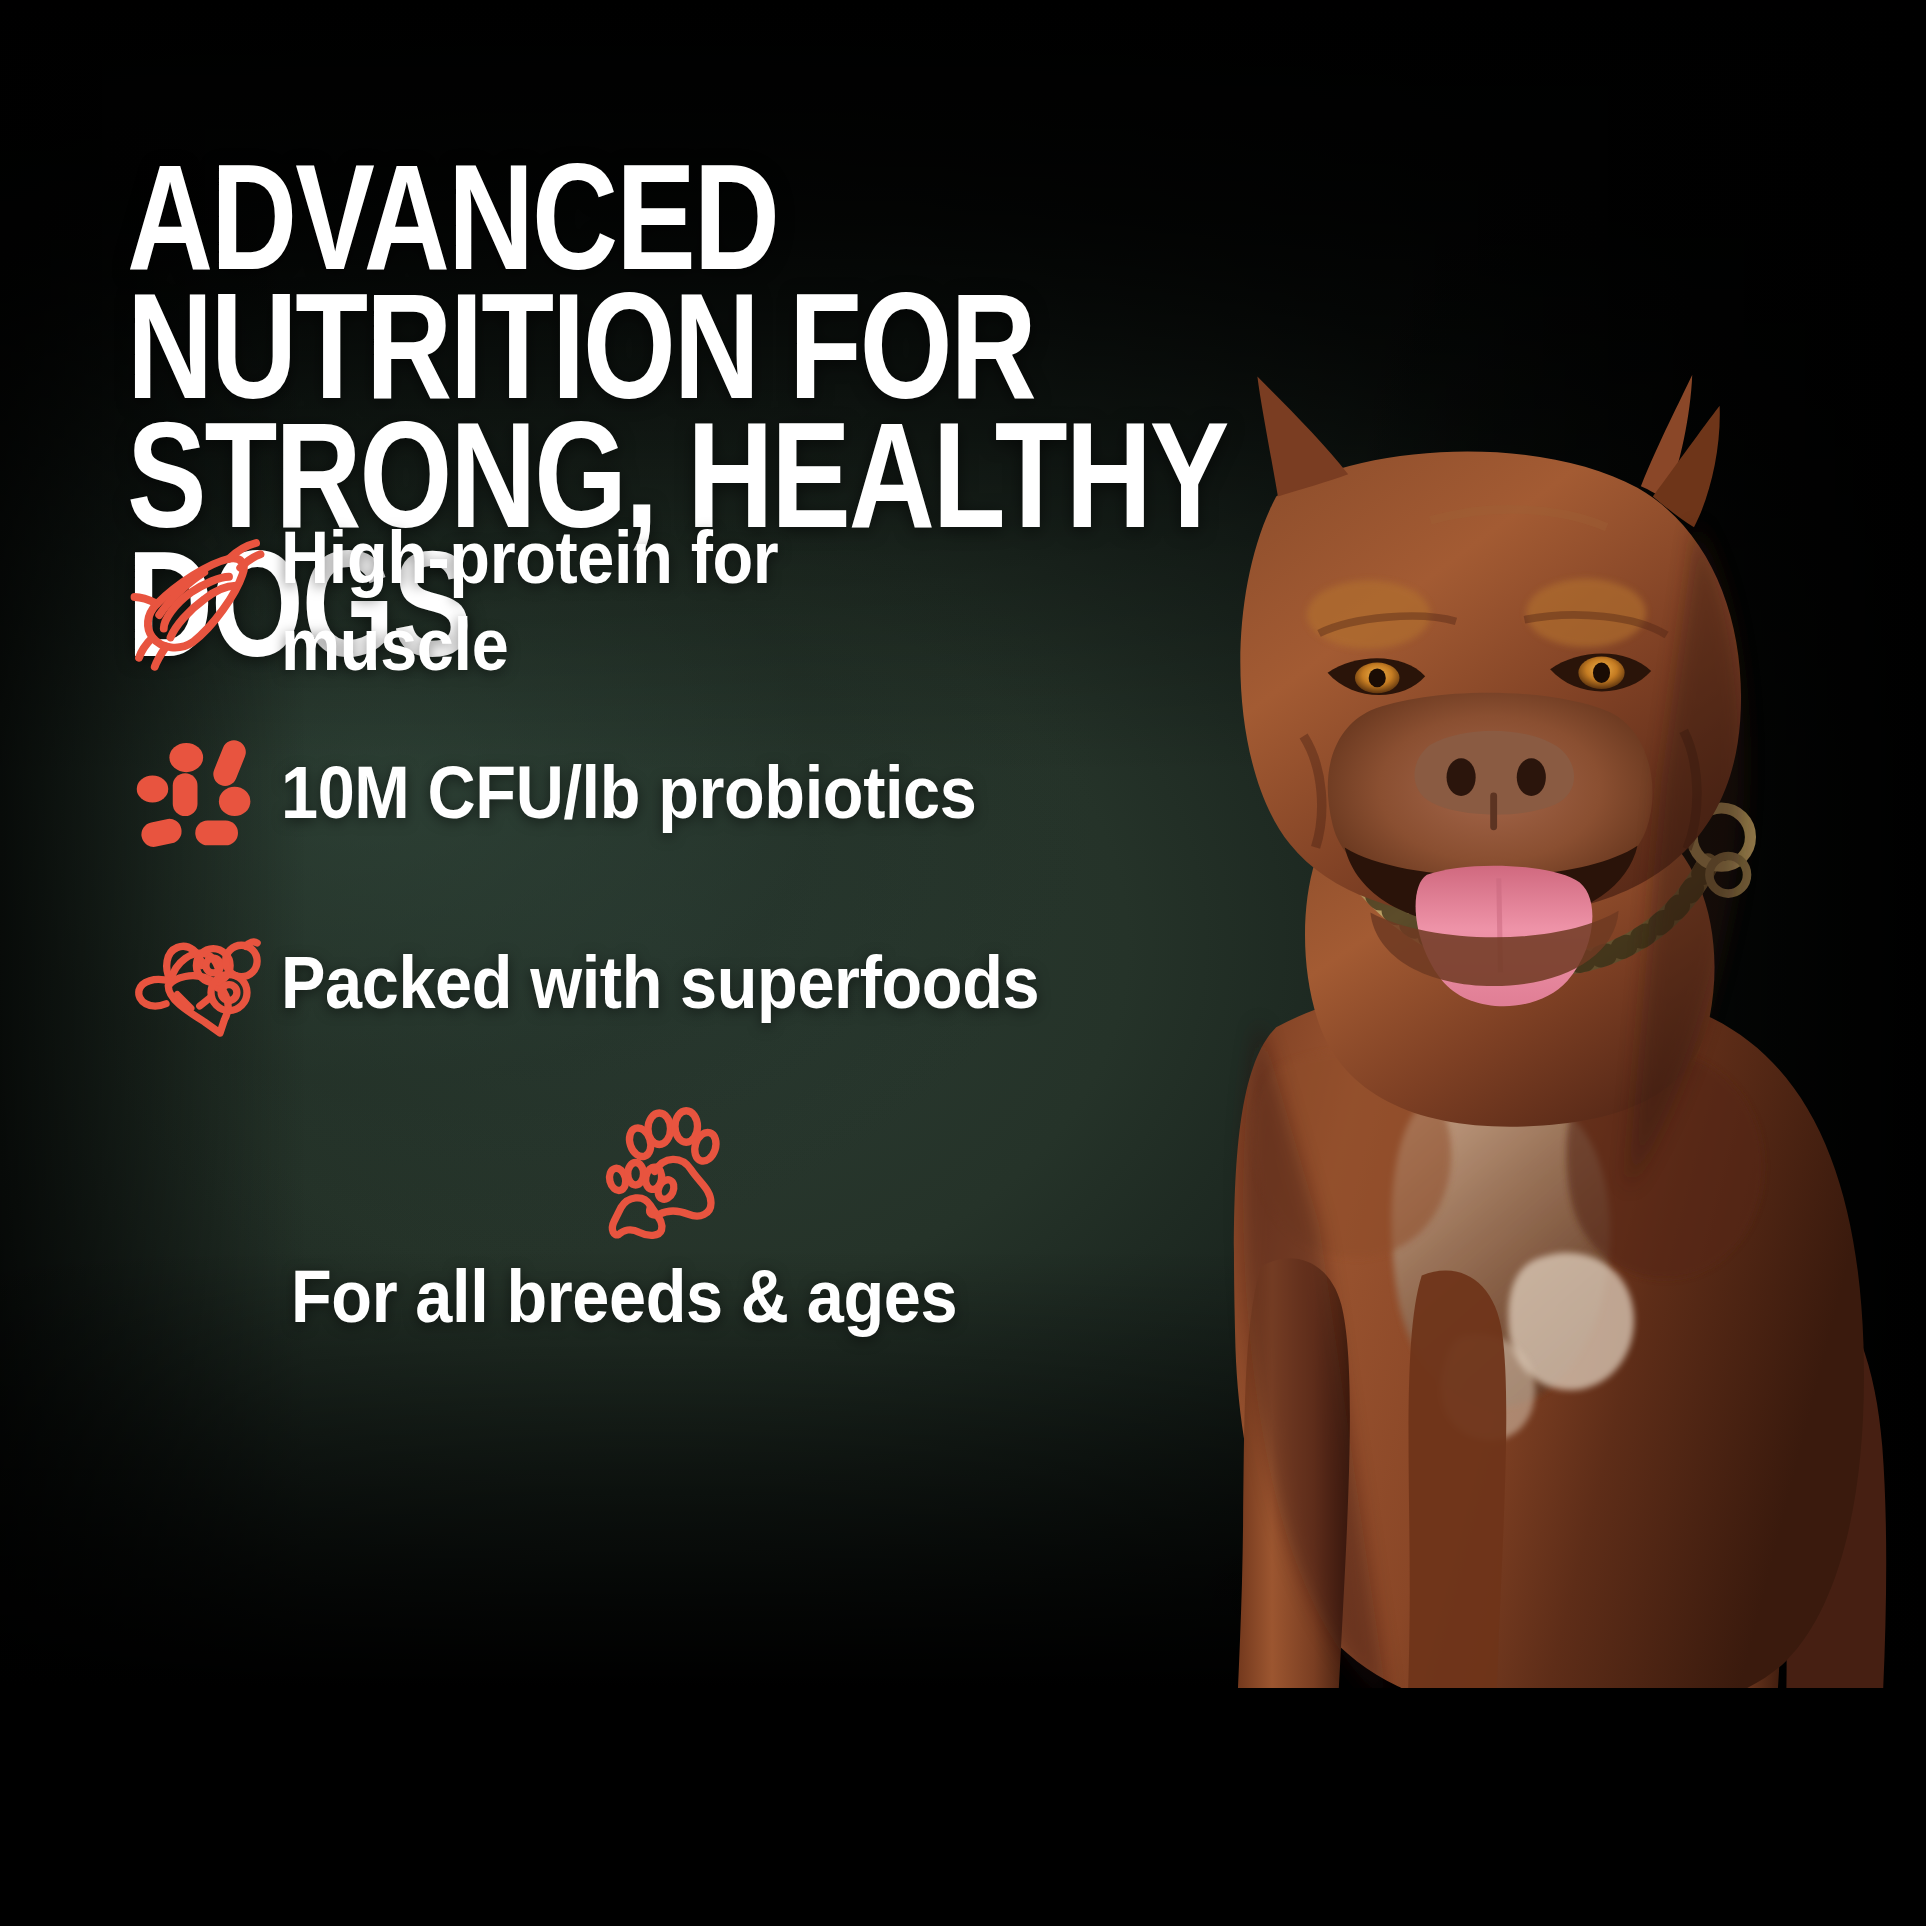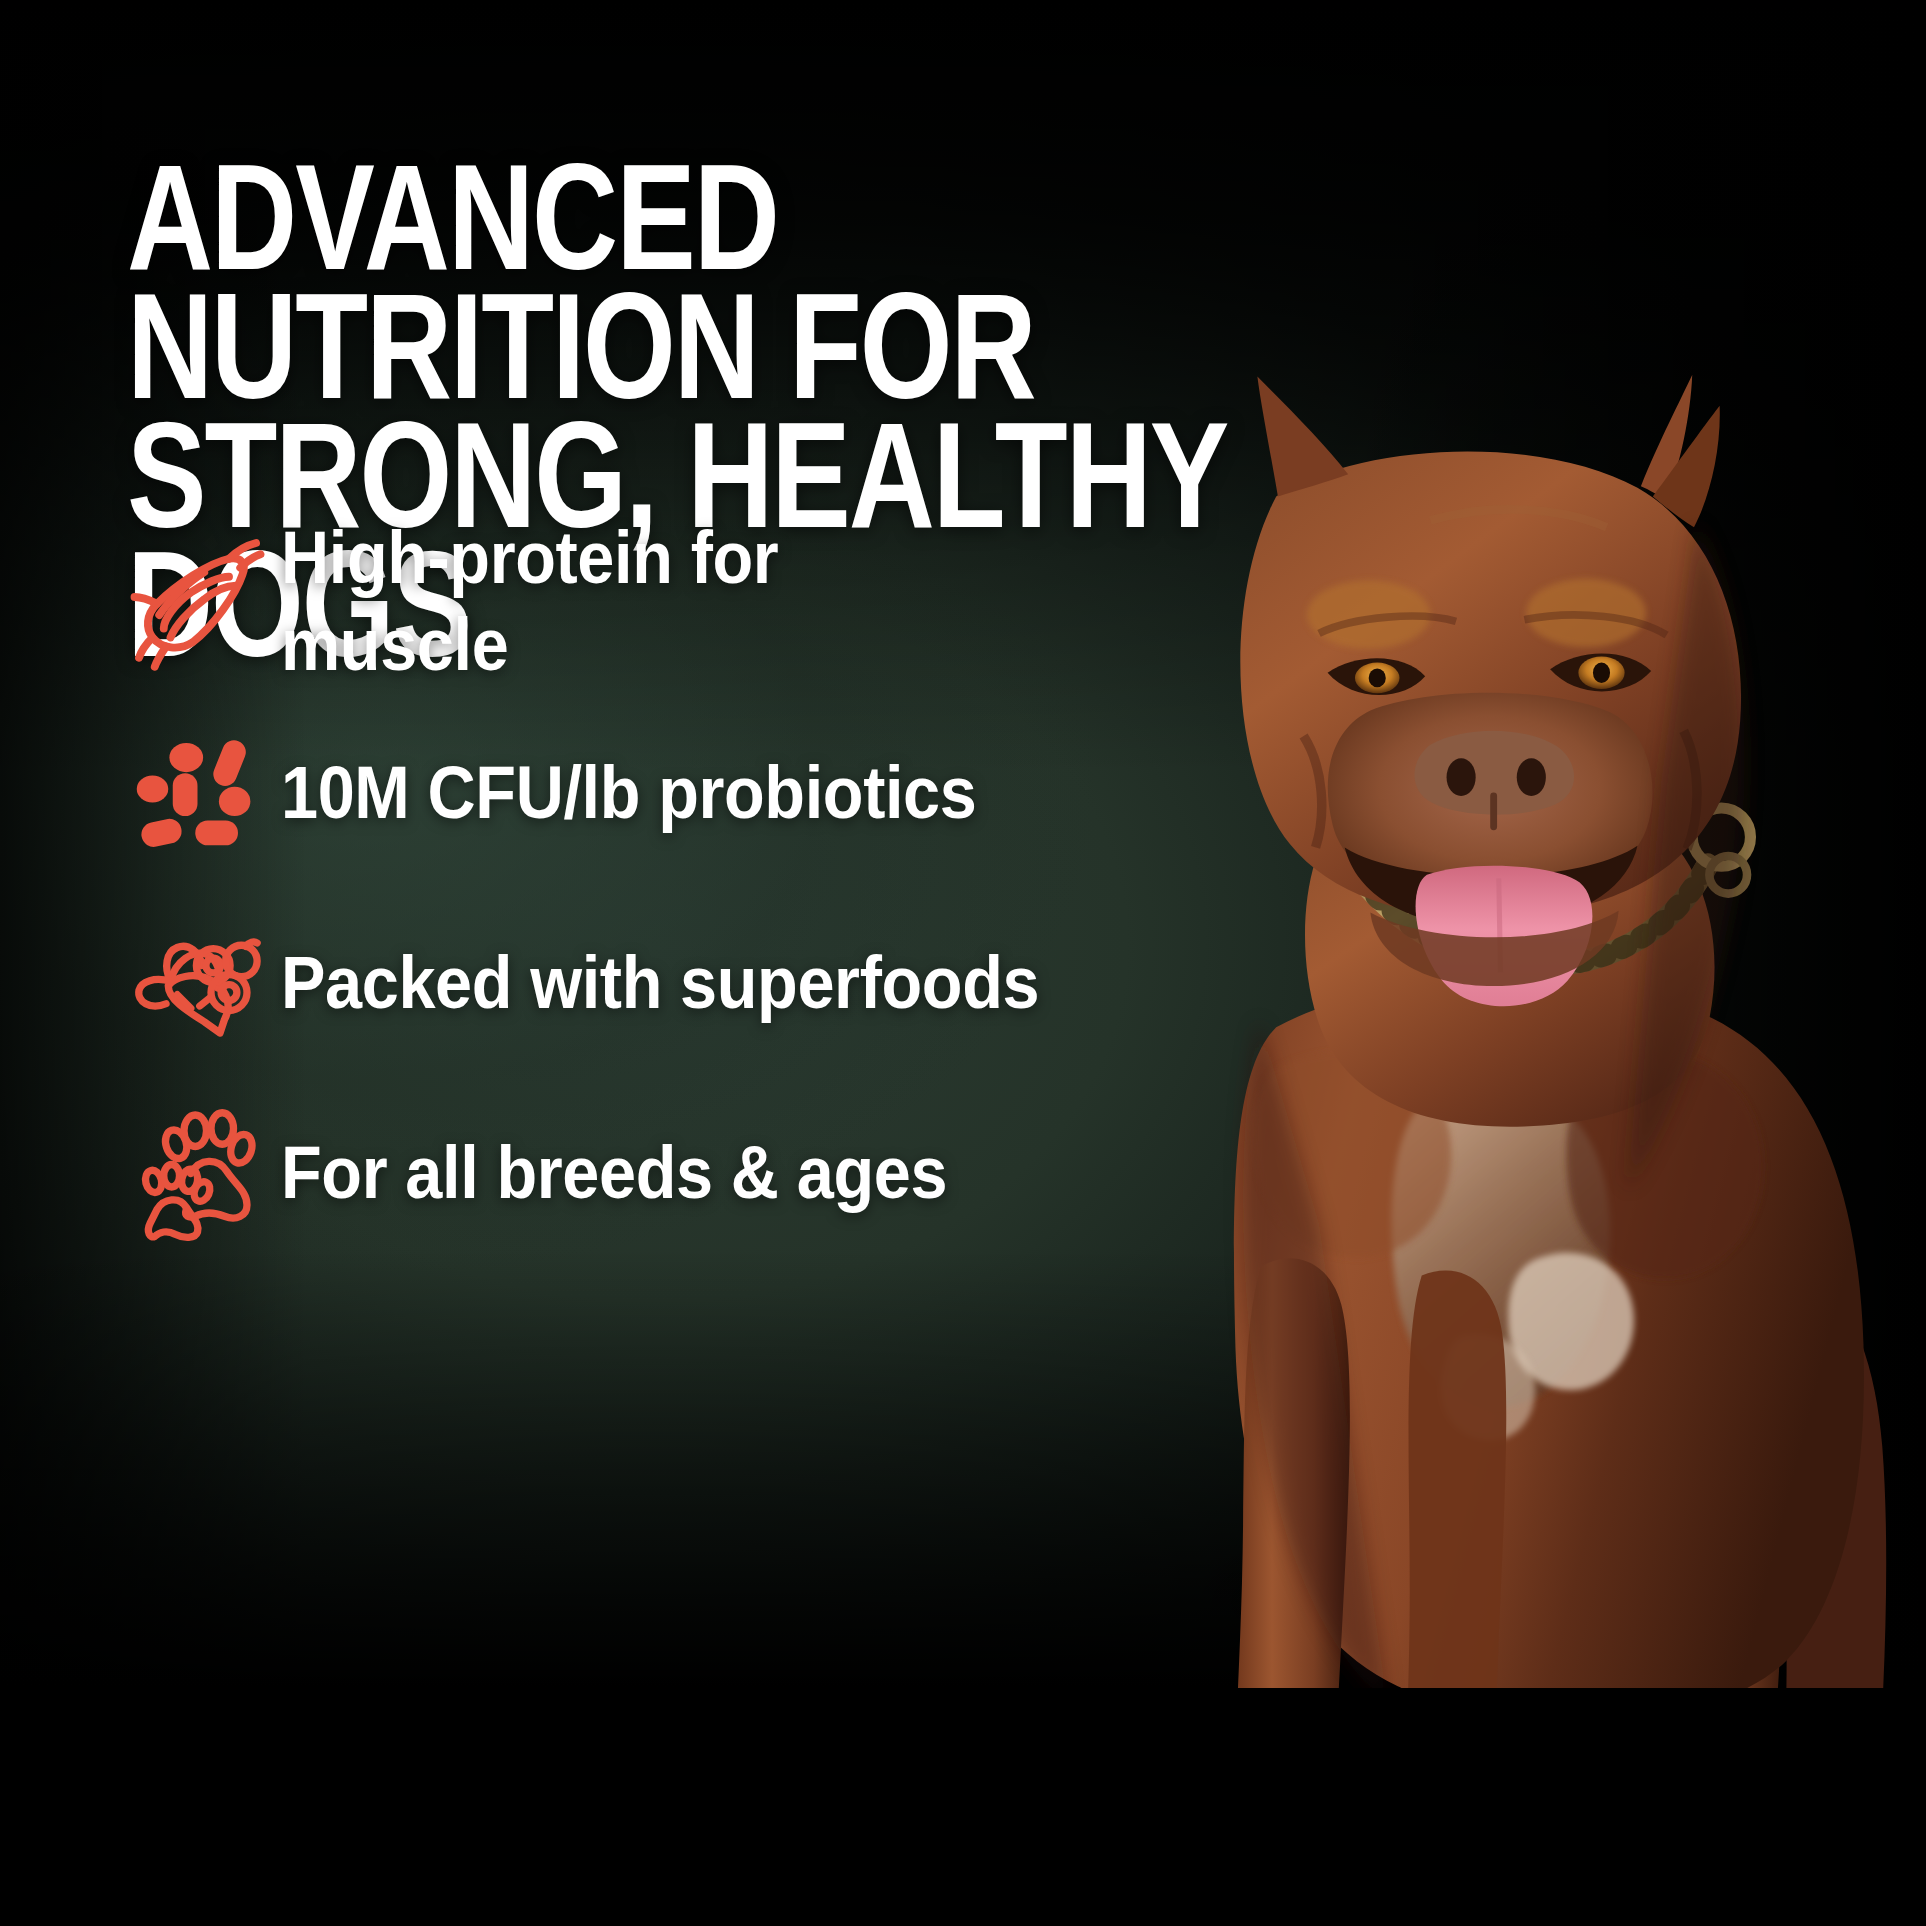--- a/index.html
+++ b/index.html
@@ -81,21 +81,21 @@
     position:absolute;
     left:113px; top:514px;
     width:1096px;
   }
   .feature-row {
     display:flex;
     align-items:center;
     min-height:171px;
     margin-bottom:19px;
   }
-  .feature-row:last-child { margin-bottom:0; }
+  .feature-row:last-child { margin-bottom:0;flex-direction:column; }
 
   .feat-icon {
     flex:0 0 168px;
     width:168px; height:146px;
     display:flex; align-items:center; justify-content:center;
   }
   .feat-icon svg { display:block; width:135px; height:135px; overflow:visible; }
 
   .feat-label {
     flex:1 1 auto;

